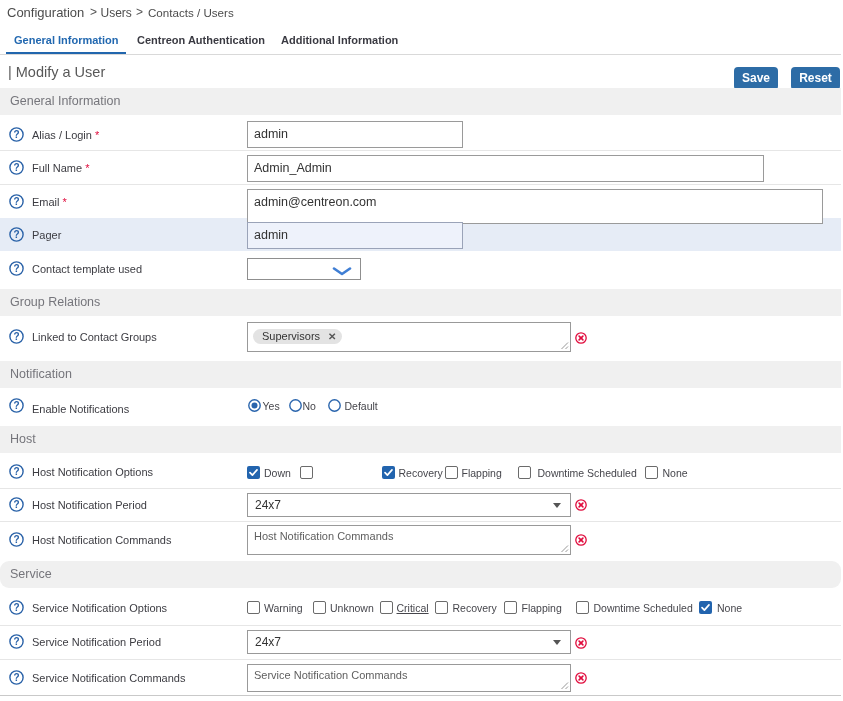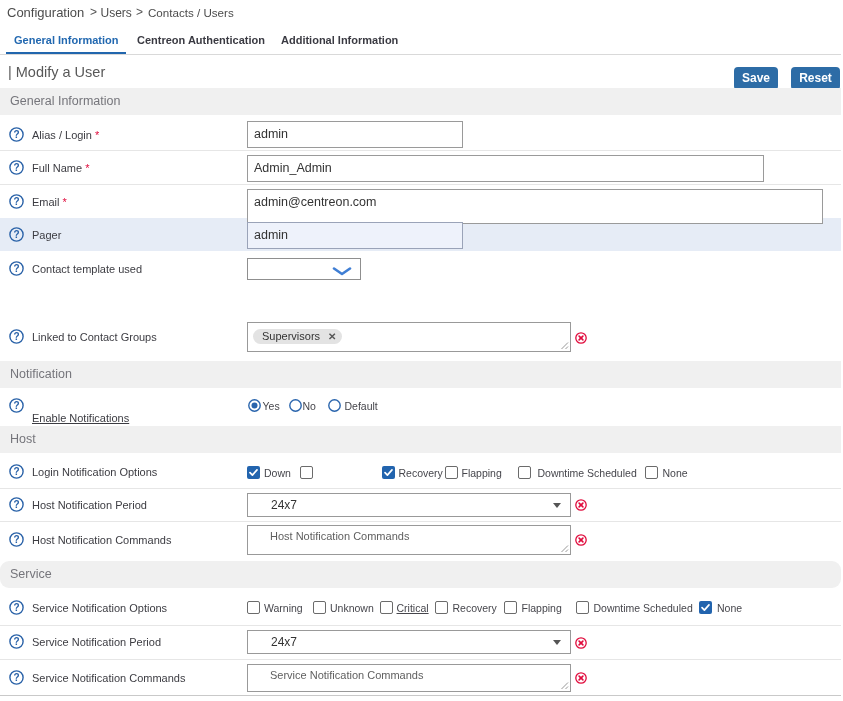--- a/index.html
+++ b/index.html
@@ -9,21 +9,21 @@
 .tabbar{top:27px;left:0;width:841px;height:27px;border-bottom:1px solid #d9d9d9;}
 .tab{position:absolute;top:0;height:27px;line-height:26px;font-size:11px;font-weight:bold;color:#3a3a42;white-space:nowrap;}
 .btn{top:27px;height:23px;background:#2d6ca6;border-radius:4px;color:#fff;font-weight:bold;font-size:12px;text-align:center;line-height:23px;margin-top:40px;}
 .heading{top:64px;left:8px;font-size:14.5px;color:#585858;}
 .band{left:0;width:841px;height:27px;background:#f0f0f0;color:#75757b;font-size:12.5px;line-height:27px;}
 .band span{padding-left:10px;}
 .rowsep{left:0;width:841px;height:1px;background:#e6e6e6;}
 .lbl{font-size:11px;color:#3c3c42;white-space:nowrap;}
 .req{color:#e00b3c;padding-left:3px;}
 .inp{border:1px solid #9a9a9a;font-size:12.5px;color:#333;padding:0 0 0 6px;background:#fff;box-sizing:border-box;white-space:nowrap;}
-.bigbox{left:247px;width:324px;border:1px solid #999;background:#fff;box-sizing:border-box;padding-left:16px;}
+.bigbox{left:247px;width:324px;border:1px solid #999;background:#fff;box-sizing:border-box;}
 .tri{width:0;height:0;border-left:4px solid transparent;border-right:4px solid transparent;border-top:5px solid #555;}
 .cb{width:13px;height:13px;border:1px solid #6b6b6b;border-radius:2px;background:#fff;box-sizing:border-box;}
 .cbon{border:0;background:#2264ae;}
 .cblbl{font-size:10.5px;color:#46464c;white-space:nowrap;}
 .tag{background:#e3e3e3;border-radius:8px;font-size:11px;color:#333;height:15px;line-height:15px;}
 .rz{right:1px;bottom:1px;width:9px;height:9px;}
 </style>
 </head>
 <body>
 <div id="page">
@@ -37,20 +37,21 @@
   <div class="abs tabbar">
     <div class="tab" style="left:14px;color:#2268b0;">General Information</div>
     <div class="tab" style="left:137px;">Centreon Authentication</div>
     <div class="tab" style="left:281px;">Additional Information</div>
   </div>
   <div class="abs" style="top:52px;left:6px;width:120px;height:2px;background:#2166ad;"></div>
   <div class="abs btn" style="left:734px;width:44px;">Save</div>
   <div class="abs btn" style="left:791px;width:49px;">Reset</div>
   <div class="abs heading">| Modify a User</div>
   <div class="abs band" style="top:88px;"><span>General Information</span></div>
+  <div class="abs band" style="top:289px;"><span>Group Relations</span></div>
   <div class="abs band" style="top:426px;"><span>Host</span></div>
   <div class="abs band" style="top:361px;"><span>Notification</span></div>
   <div class="abs band" style="top:561px;border-radius:9px;"><span>Service</span></div>
   <div class="abs rowsep" style="top:150px;"></div>
   <div class="abs rowsep" style="top:184px;"></div>
   <div class="abs rowsep" style="top:488px;"></div>
   <div class="abs rowsep" style="top:521px;"></div>
   <div class="abs rowsep" style="top:625px;"></div>
   <div class="abs rowsep" style="top:659px;"></div>
   <div class="abs" style="top:695px;left:0;width:841px;height:1px;background:#c9c9c9;"></div>
@@ -102,39 +103,39 @@
         </svg>
       </div>
 <svg class="abs" style="left:575px;top:331.5px;" width="12" height="12" viewBox="0 0 12 12">
         <circle cx="6" cy="6" r="5.2" fill="none" stroke="#e00b3c" stroke-width="1.3"></circle>
         <path d="M4.1 4.1 L7.9 7.9 M7.9 4.1 L4.1 7.9" stroke="#e00b3c" stroke-width="1.6" stroke-linecap="round"></path>
       </svg>
 <svg class="abs" style="left:9px;top:397.5px;" width="15" height="15" viewBox="0 0 15 15">
         <circle cx="7.5" cy="7.5" r="6.6" fill="none" stroke="#2a62a8" stroke-width="1.4"></circle>
         <text x="7.6" y="11.2" font-size="10" font-weight="bold" fill="#2a62a8" text-anchor="middle" font-family="Liberation Sans">?</text>
       </svg>
-      <div class="abs lbl" style="left:32px;top:411px;height:14px;line-height:14px;text-decoration:underline;">Enable Notifications</div>
+      <div class="abs lbl" style="left:32px;top:402px;height:14px;line-height:14px;">Enable Notifications</div>
 <svg class="abs" style="left:248px;top:399px;" width="13" height="13" viewBox="0 0 13 13">
         <circle cx="6.5" cy="6.5" r="5.7" fill="none" stroke="#2a65ad" stroke-width="1.4"></circle>
         <circle cx="6.5" cy="6.5" r="3.0" fill="#2a65ad"></circle>
       </svg>
       <div class="abs cblbl" style="left:262.5px;top:399px;height:14px;line-height:14px;">Yes</div>
 <svg class="abs" style="left:288.5px;top:399px;" width="13" height="13" viewBox="0 0 13 13">
         <circle cx="6.5" cy="6.5" r="5.7" fill="none" stroke="#2a65ad" stroke-width="1.4"></circle>
       </svg>
       <div class="abs cblbl" style="left:302.5px;top:399px;height:14px;line-height:14px;">No</div>
 <svg class="abs" style="left:328px;top:399px;" width="13" height="13" viewBox="0 0 13 13">
         <circle cx="6.5" cy="6.5" r="5.7" fill="none" stroke="#2a65ad" stroke-width="1.4"></circle>
       </svg>
       <div class="abs cblbl" style="left:344.5px;top:399px;height:14px;line-height:14px;">Default</div>
 <svg class="abs" style="left:9px;top:464px;" width="15" height="15" viewBox="0 0 15 15">
         <circle cx="7.5" cy="7.5" r="6.6" fill="none" stroke="#2a62a8" stroke-width="1.4"></circle>
         <text x="7.6" y="11.2" font-size="10" font-weight="bold" fill="#2a62a8" text-anchor="middle" font-family="Liberation Sans">?</text>
       </svg>
-      <div class="abs lbl" style="left:32px;top:465px;height:14px;line-height:14px;">Login Notification Options</div>
+      <div class="abs lbl" style="left:32px;top:465px;height:14px;line-height:14px;">Host Notification Options</div>
 <div class="abs cb cbon" style="left:247px;top:466px;"></div>
       <svg class="abs" style="left:247px;top:466px;" width="13" height="13" viewBox="0 0 13 13">
         <path d="M3 6.7 L5.4 9.1 L10 3.9" fill="none" stroke="#fff" stroke-width="1.7" stroke-linecap="round" stroke-linejoin="round"></path>
       </svg>
       <div class="abs cblbl" style="left:264px;top:465.5px;height:14px;line-height:14px;">Down</div>
 <div class="abs cb" style="left:299.5px;top:466px;"></div>
       <div class="abs cblbl" style="left:316.5px;top:493px;height:14px;line-height:14px;">Unreachable</div>
 <div class="abs cb cbon" style="left:381.5px;top:466px;"></div>
       <svg class="abs" style="left:381.5px;top:466px;" width="13" height="13" viewBox="0 0 13 13">
         <path d="M3 6.7 L5.4 9.1 L10 3.9" fill="none" stroke="#fff" stroke-width="1.7" stroke-linecap="round" stroke-linejoin="round"></path>

